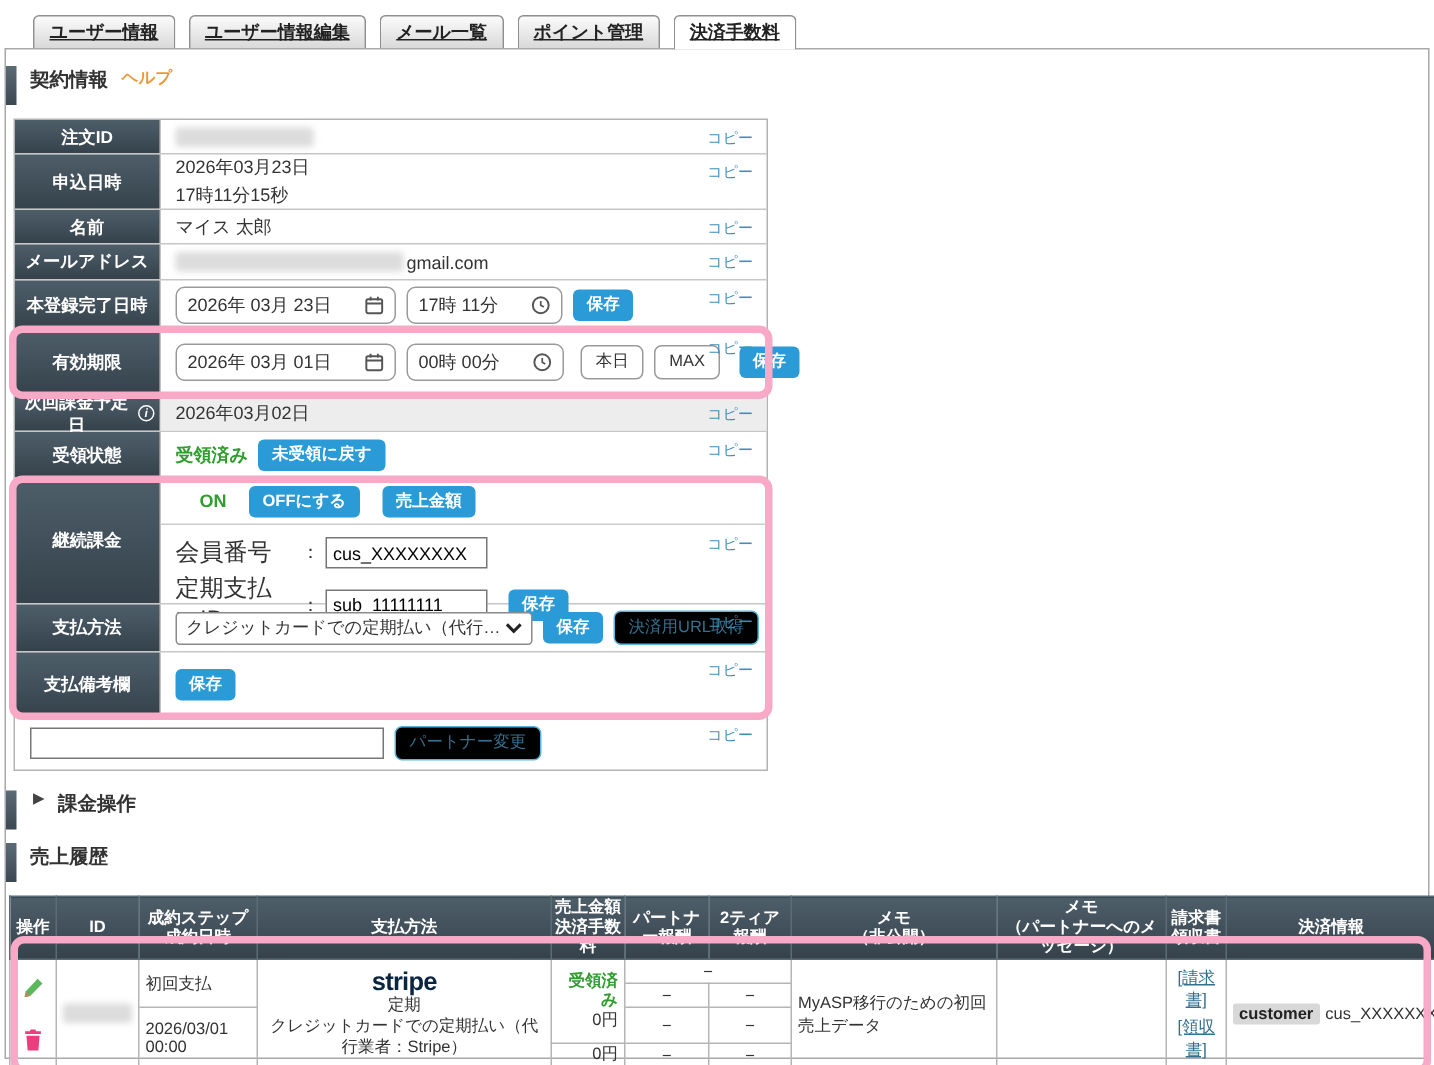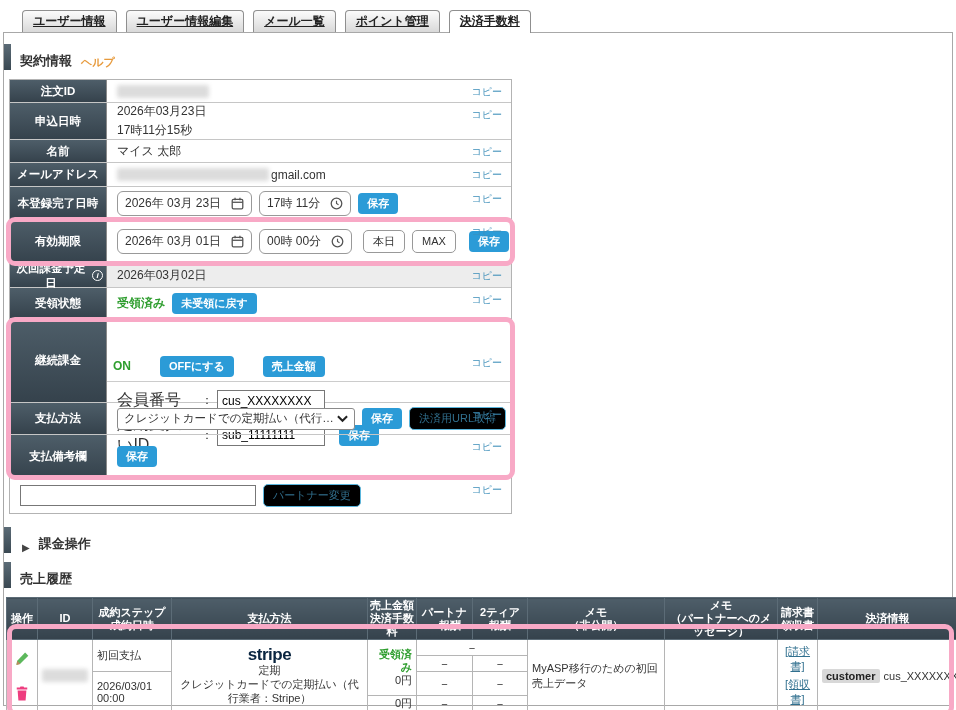--- a/index.html
+++ b/index.html
@@ -18,21 +18,21 @@
     border-radius:4px 4px 0 0;
     padding:3px 10px 3px; font-size:12px; font-weight:bold; color:#222;
     text-decoration:underline; cursor:pointer; line-height:14px;
   }
   .tab.active { background:#fff; margin-bottom:-1px; padding-bottom:5px; }
   
   .container {
     margin:0 3px; border:1px solid #a8a8a8; background:#fff;
     height:674px; padding-bottom:6px; position:relative;
   }
-  .section-head { display:flex; align-items:flex-end; gap:9px; margin:11px 0 9px 0; }
+  .section-head { display:flex; align-items:flex-start; gap:9px; margin:11px 0 9px 0; }
   .accent { width:7px; height:26px; background:linear-gradient(#5b6b76,#3a4852); }
   .section-title { font-weight:bold; font-size:13px; color:#333; }
   .help-link { color:#e79a3c; font-size:11px; font-weight:bold; cursor:pointer; }
   .collapse-arrow { font-size:10px; color:#444; margin-left:2px; }
   
   .contract-table { margin-left:5px; width:503px; border:1px solid #b3b3b3; }
   .c-row { display:flex; border-bottom:1px solid #c6c6c6; position:relative; align-items:stretch; }
   .c-row:last-child { border-bottom:none; }
   .c-label {
     width:97px; min-width:97px; padding:2px 3px;
@@ -43,21 +43,21 @@
   }
   .c-value {
     flex:1; padding:4px 44px 4px 10px; display:flex; align-items:center; gap:7px;
     position:relative; font-size:12px; min-width:0;
   }
   .copy-link { position:absolute; top:5px; right:9px; color:#3d8eb9; font-size:10px; cursor:pointer;font-family:Liberation Serif, serif; }
   .gray-bg { background:#ededed; }
   .two-line { flex-direction:column; align-items:flex-start; justify-content:center; gap:2px; }
   
   .datebox {
-    display:inline-flex; align-items:center; gap:10px;
+    display:inline-flex; align-items:center; gap:22px;
     border:1px solid #999; border-radius:6px; background:#fff;
     padding:3px 7px; font-size:12px; cursor:pointer; white-space:nowrap;
   }
   .btn {
     font-family:inherit; font-size:11px; line-height:13px;
     border-radius:4px; padding:4px 9px; cursor:pointer; border:none; white-space:nowrap;
   }
   .btn-blue { background:#2b9bd7; color:#fff; font-weight:bold; }
   .btn-plain { background:#fff; border:1px solid #999; color:#333; border-radius:5px; }
   .btn-outline { background:#000000; border:1px solid #5ab6dd; color:#31708f; border-radius:5px; }
@@ -73,21 +73,21 @@
     padding:2px 5px; font-family:inherit; resize:both;
   }
   .redact { height:13px; background:#dcdcdc; border-radius:2px; filter:blur(2px); }
   .info-icon {
     width:11px; height:11px; border:1px solid #fff; border-radius:50%;
     display:inline-flex; align-items:center; justify-content:center;
     font-size:8px; font-weight:bold; color:#fff; font-style:italic; flex:none;
   }
   
   .rec-value { flex:1; display:flex; flex-direction:column; padding:0; position:relative; min-width:0; }
-  .rec-top { display:flex; align-items:center; gap:29px; padding:5px 6px; border-bottom:1px solid #ccc; height:31px;margin-top:32px; }
+  .rec-top { display:flex; align-items:center; gap:15px; padding:5px 26px; border-bottom:1px solid #ccc; height:31px; }
   .rec-bottom { padding:5px 10px 7px; }
   .rec-line { display:flex; align-items:center; margin:3px 0; gap:4px; }
   .fld-label { width:80px; font-size:16px; }
   
   .hl { position:absolute; border:5px solid #f8a9c6; border-radius:9px; pointer-events:none; z-index:4; }
   .hl-row { top:-3px; bottom:-3px; left:-4px; right:-4px; }
   .hl-group-wrap { position:relative; }
   
   .sales-wrap { position:relative; margin:6px 0 0 2px; width:951px; }
   table.sales { border-collapse:collapse; table-layout:fixed; width:951px; }

